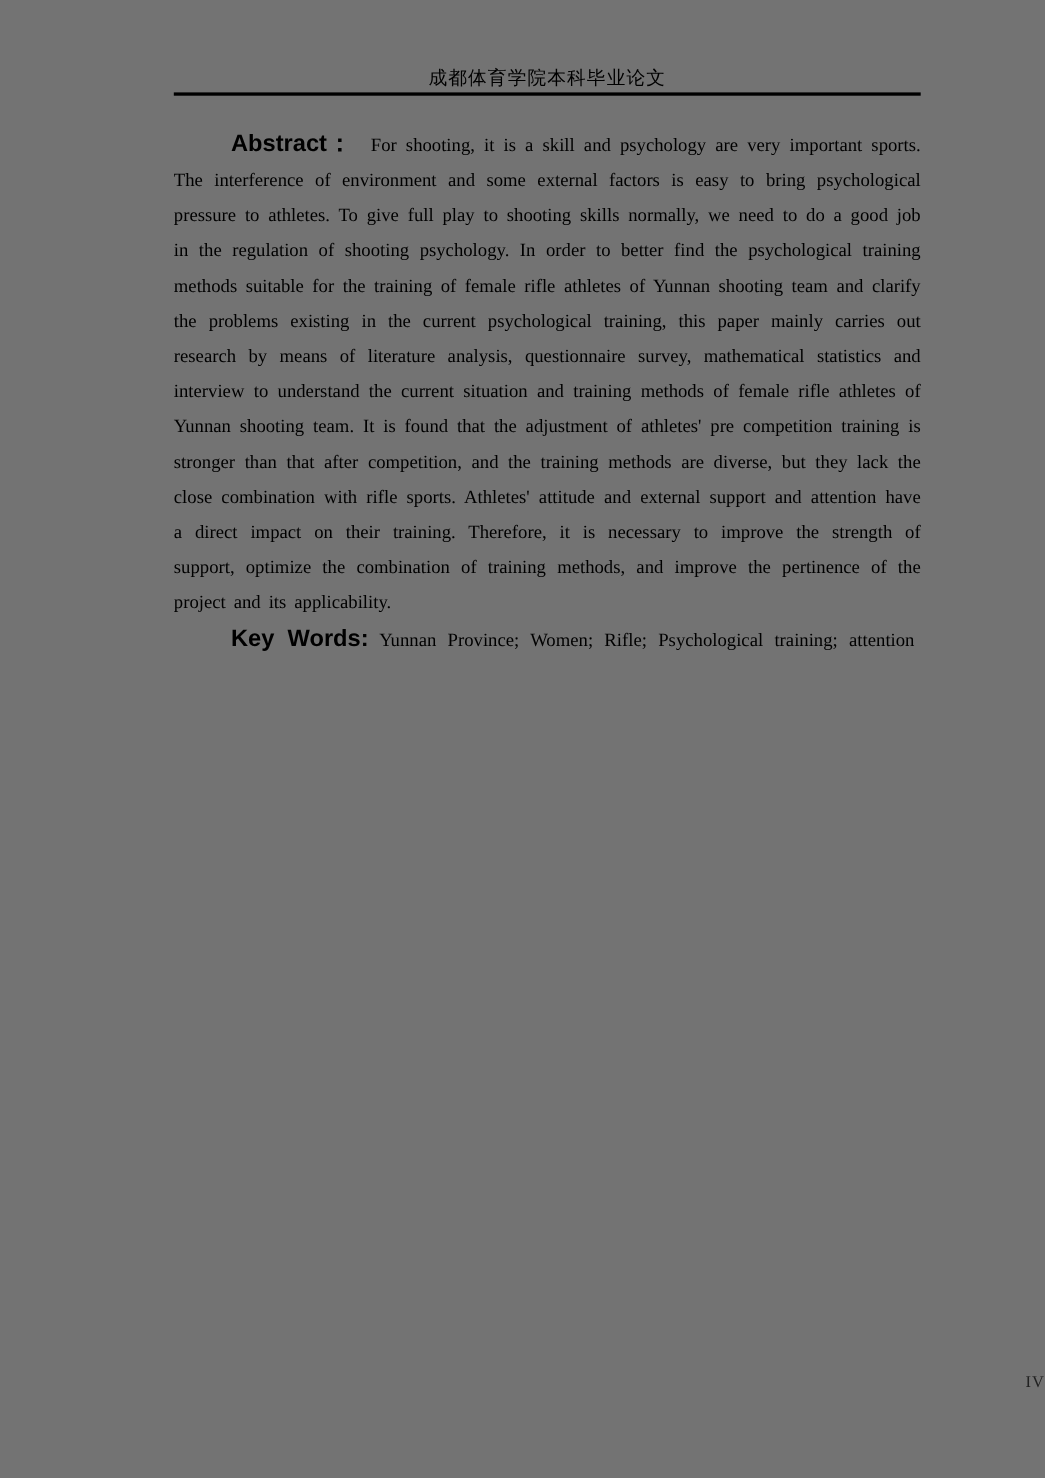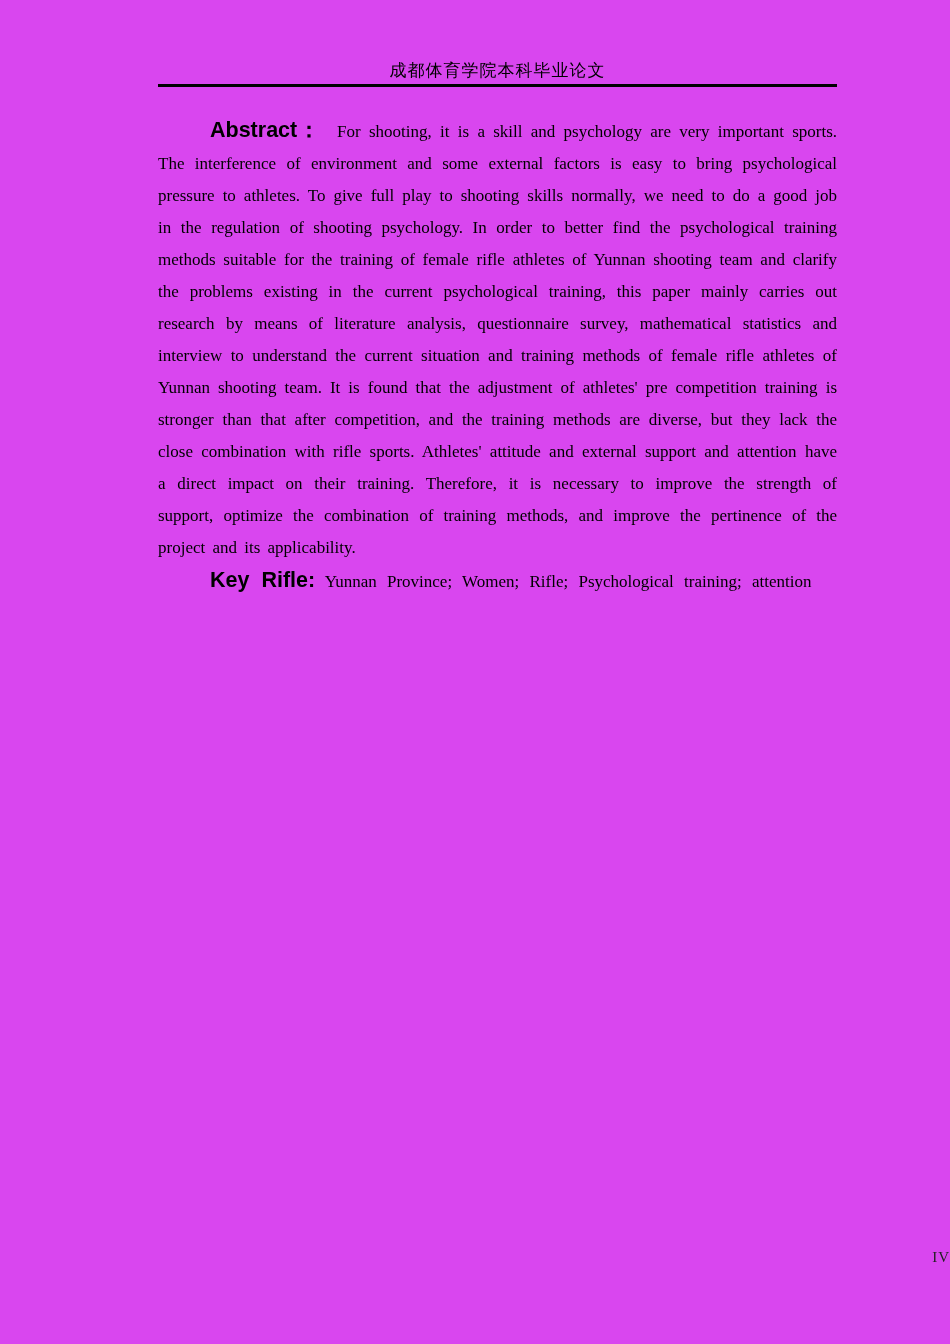--- a/index.html
+++ b/index.html
@@ -4,21 +4,21 @@
 <style>
   html, body {
     margin: 0;
     padding: 0;
     background: #ffffff;
   }
   .page {
     position: relative;
     width: 950px;
     height: 1344px;
-    background: #d946ef;
+    background: #737373;
     color: #000000;
     font-family: "Liberation Serif", serif;
     overflow: hidden;
   }
   .header {
     position: absolute;
     left: 158px;
     top: 0;
     width: 679px;
     height: 84px;
@@ -77,20 +77,20 @@
 <body>
 
 <div class="page">
 
   <div class="header">
     <span class="header-title">成都体育学院本科毕业论文</span>
   </div>
 
   <div class="content">
     <p class="para abstract-para"><span class="label abstract-label"><span>Abstract</span><span>：</span></span> <span>For shooting, it is a skill and psychology are very important sports. The interference of environment and some external factors is easy to bring psychological pressure to athletes. To give full play to shooting skills normally, we need to do a good job in the regulation of shooting psychology. In order to better find the psychological training methods suitable for the training of female rifle athletes of Yunnan shooting team and clarify the problems existing in the current psychological training, this paper mainly carries out research by means of literature analysis, questionnaire survey, mathematical statistics and interview to understand the current situation and training methods of female rifle athletes of Yunnan shooting team. It is found that the adjustment of athletes' pre competition training is stronger than that after competition, and the training methods are diverse, but they lack the close combination with rifle sports. Athletes' attitude and external support and attention have a direct impact on their training. Therefore, it is necessary to improve the strength of support, optimize the combination of training methods, and improve the pertinence of the project and its applicability.</span></p>
-    <p class="para keywords-para"><span class="label">Key Rifle:</span> <span>Yunnan Province; Women; Rifle; Psychological training; attention</span></p>
+    <p class="para keywords-para"><span class="label">Key Words:</span> <span>Yunnan Province; Women; Rifle; Psychological training; attention</span></p>
   </div>
 
   <div class="footer">
     <span class="page-number">IV</span>
   </div>
 
 </div>
 
 </body></html>

